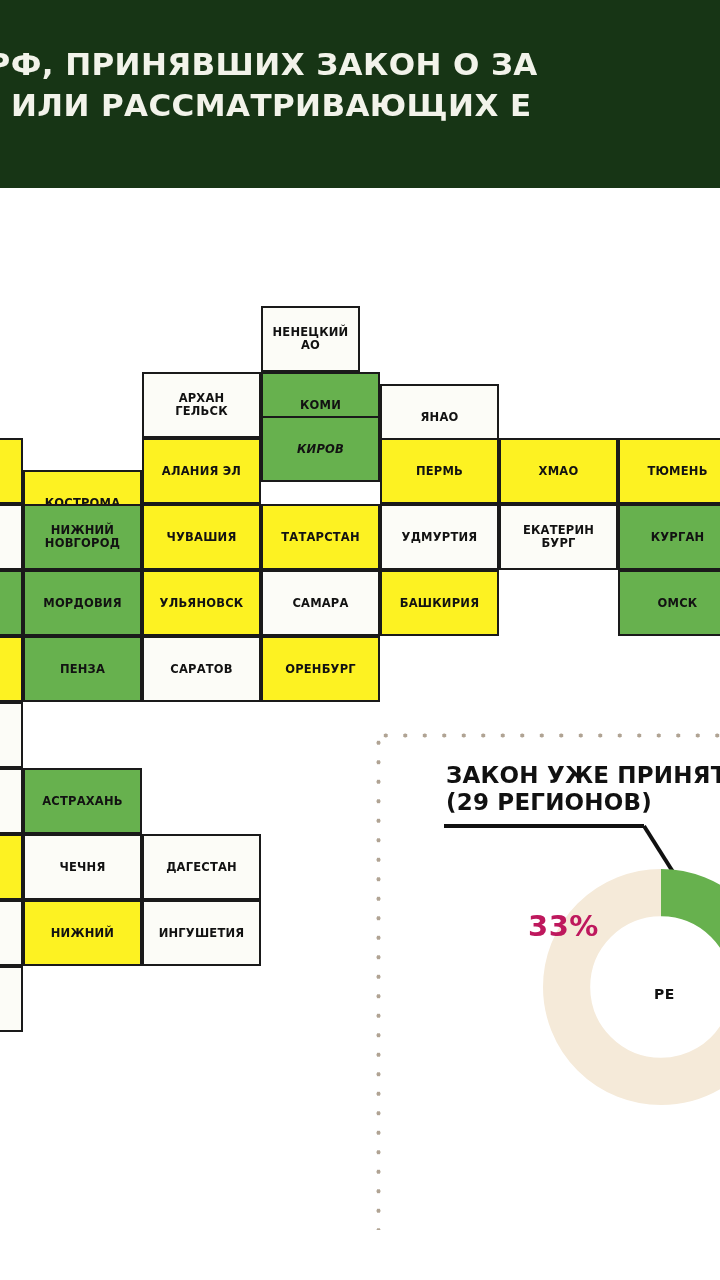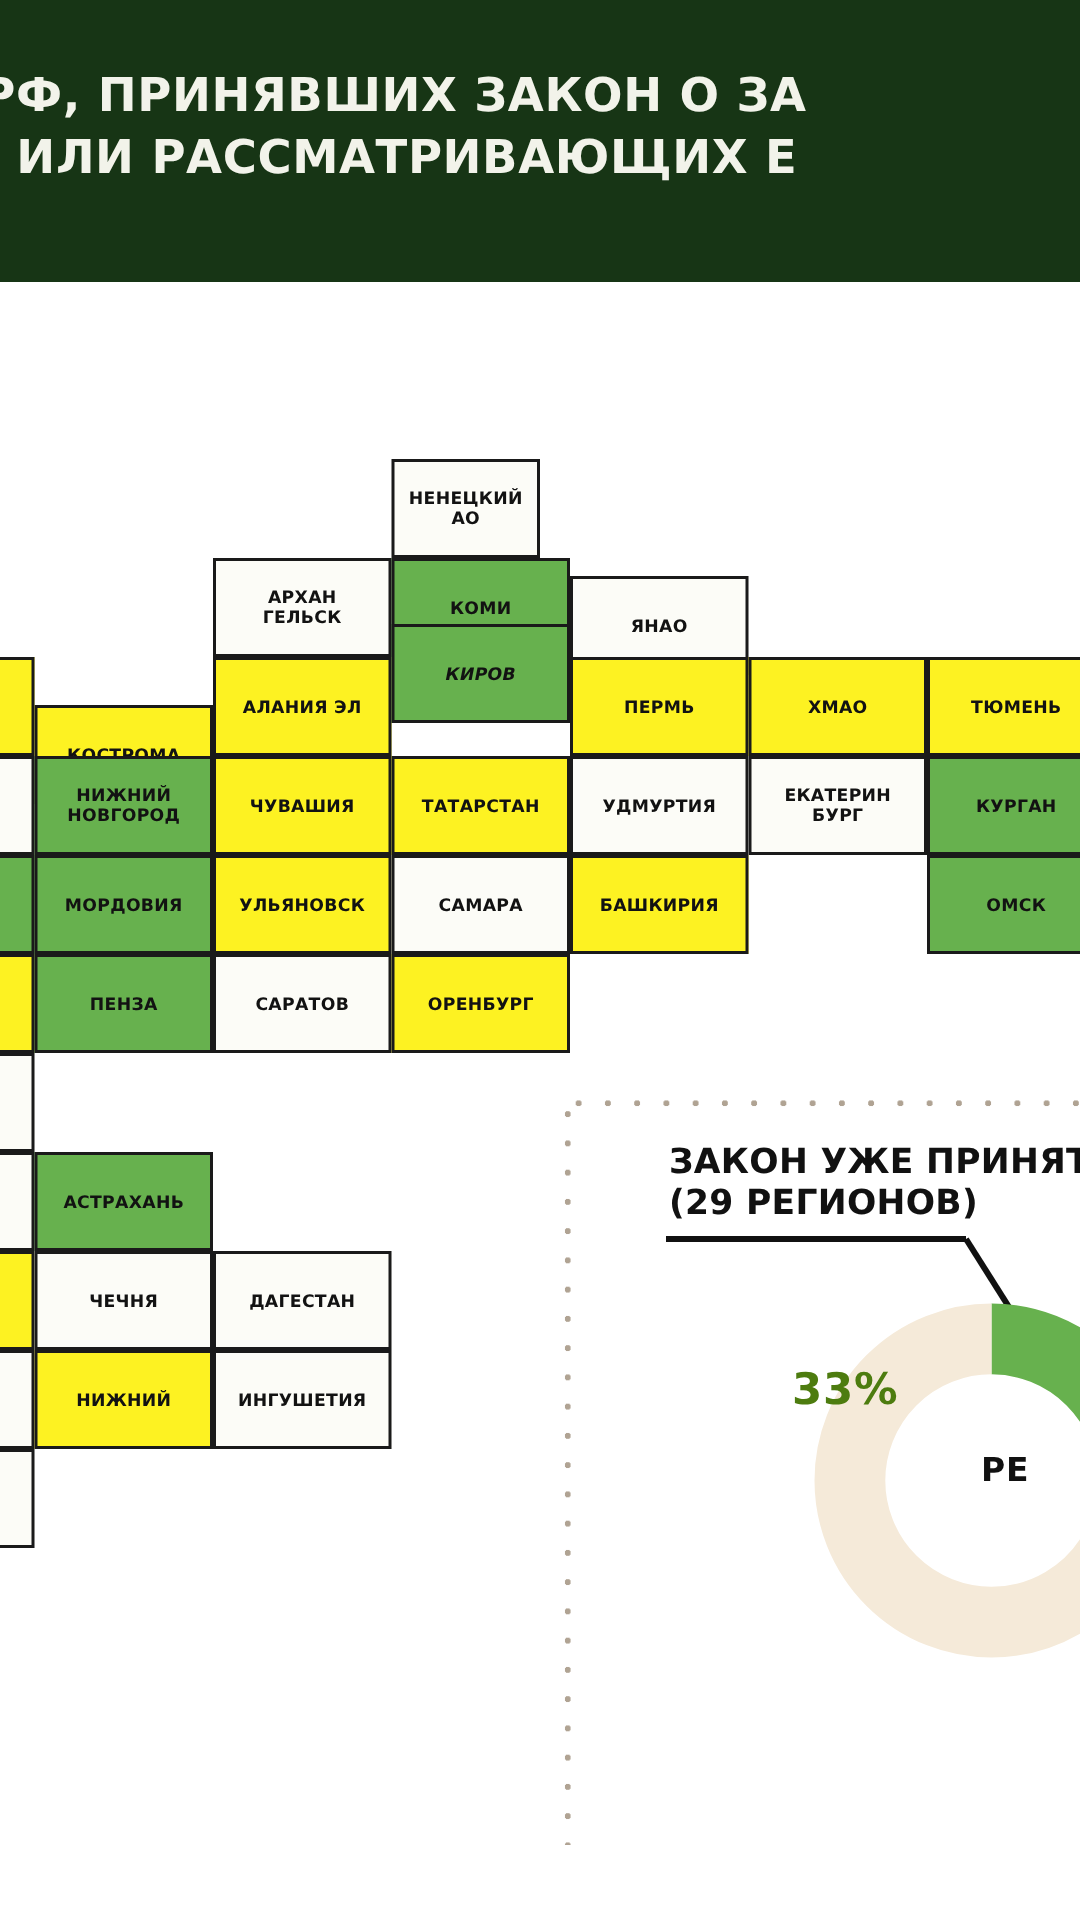--- a/index.html
+++ b/index.html
@@ -80,35 +80,35 @@
 
   
   #donut-wrap {
     position:absolute;
     left:536px; top:862px;
     width:250px; height:250px;
   }
   #donut-svg { display:block; }
   #donut-center-label {
     position:absolute;
-    left:118px; top:106px;
-    font-family:"DejaVu Sans", sans-serif;
-    font-weight:bold;
-    font-size:22px;
+    left:118px; top:124px;
+    font-family:"DejaVu Sans", sans-serif;
+    font-weight:bold;
+    font-size:14px;
     color:#111;
     letter-spacing:0.5px;
     white-space:nowrap;
   }
   #donut-pct {
     position:absolute;
     left:-8px; top:47px;
     font-family:"DejaVu Sans", sans-serif;
     font-weight:bold;
     font-size:29px;
-    color:#4d7c0f;
+    color:#be185d;
     letter-spacing:0.5px;
   }
 
   #callout {
     position:absolute;
     left:446px; top:762px;
     width:300px;
   }
   #callout-text {
     font-family:"DejaVu Sans", sans-serif;

